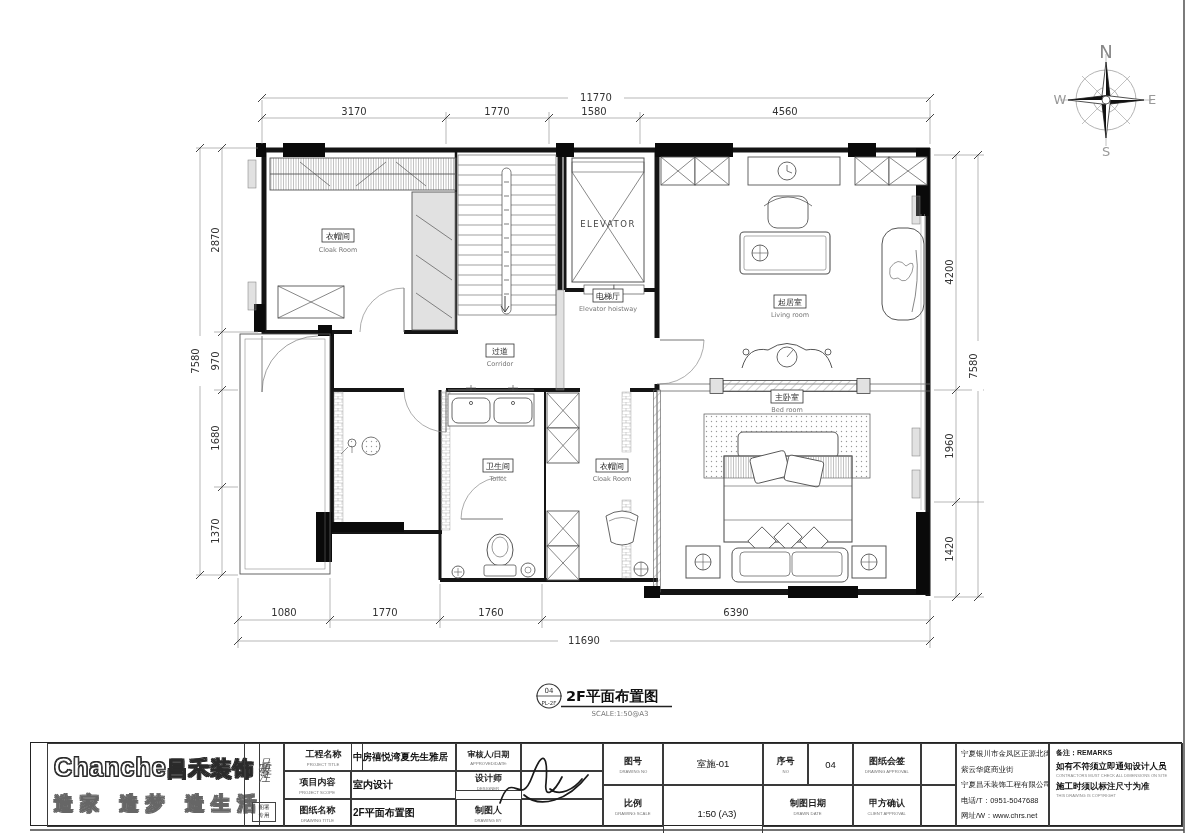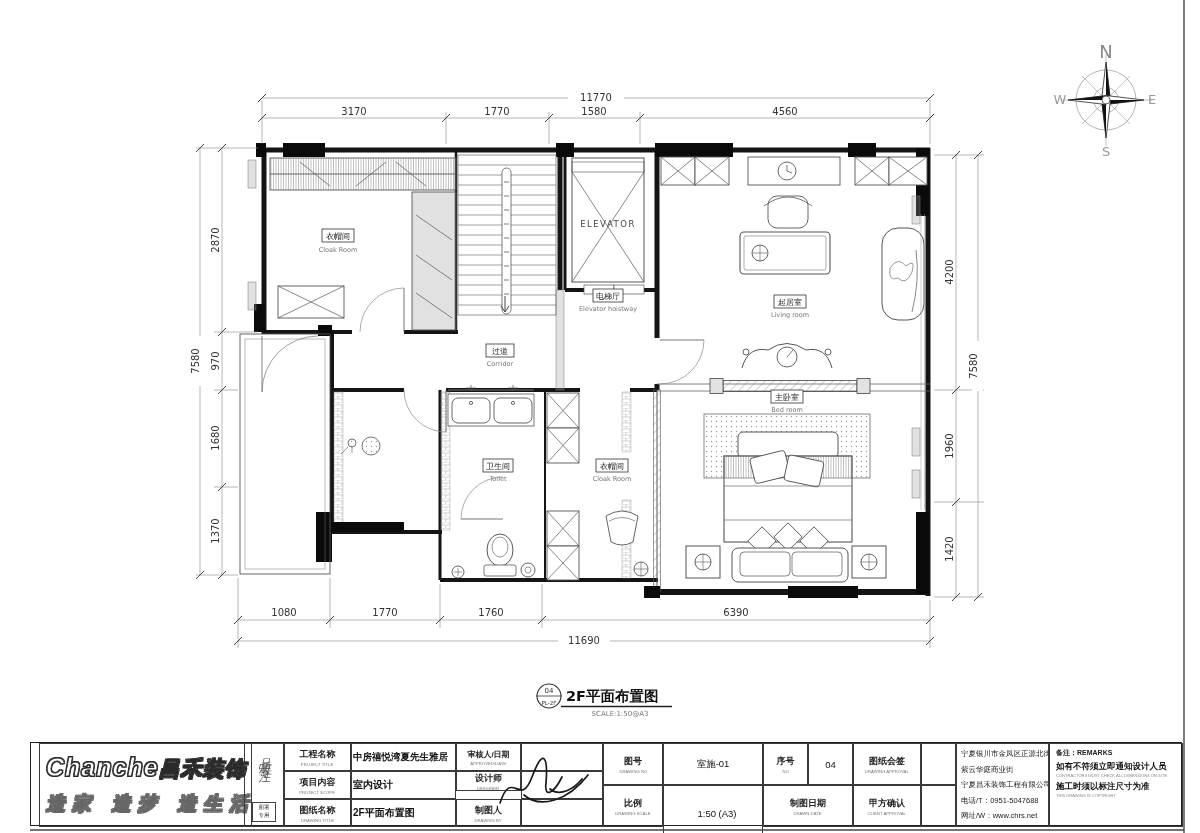--- a/index.html
+++ b/index.html
@@ -447,34 +447,34 @@
   <text class="ttl-no" x="549" y="693" text-anchor="middle">04</text>
   <text class="ttl-sheet" x="549" y="705" text-anchor="middle">PL-2F</text>
   <text class="ttl" x="566" y="701">2F平面布置图</text>
   <line x1="561" y1="706.5" x2="672" y2="706.5" stroke="#222" stroke-width="1.6"></line>
   <text class="ttl-sub" x="620" y="716" text-anchor="middle">SCALE:1:50@A3</text>
 </g>
 </svg>
 
 <div class="tblock">
 
-  <div class="cell logo-cell" style="left:8px;top:0;width:213px;height:84px;font-style:italic;">
+  <div class="cell logo-cell" style="left:16px;top:0;width:213px;height:84px;">
     <div class="logo-line"><span>Chanche</span><span class="logo-cn">昌禾装饰</span></div>
     <div class="slogan">造家 造梦 造生活</div>
   </div>
 
   <div class="cell motto-cell" style="left:213px;top:0;width:40px;height:84px;">
     <div class="motto">品质专注</div>
     <div class="stamp">
       <div>图署</div>
       <div>专用</div>
     </div>
   </div>
 
-  <div class="cell" style="left:253px;top:0;width:67px;height:28px;">
+  <div class="cell" style="left:253px;top:0;width:79px;height:28px;">
     <div class="cn">工程名称</div>
         <div class="en">PROJECT TITLE</div>
   </div>
   <div class="cell left-al" style="left:320px;top:0;width:105px;height:28px;">
     <div class="val" style="font-size:9.5px;">中房禧悦湾夏先生雅居</div>
   </div>
   <div class="cell" style="left:253px;top:28px;width:67px;height:28px;">
     <div class="cn">项目内容</div>
         <div class="en">PROJECT SCOPE</div>
   </div>

